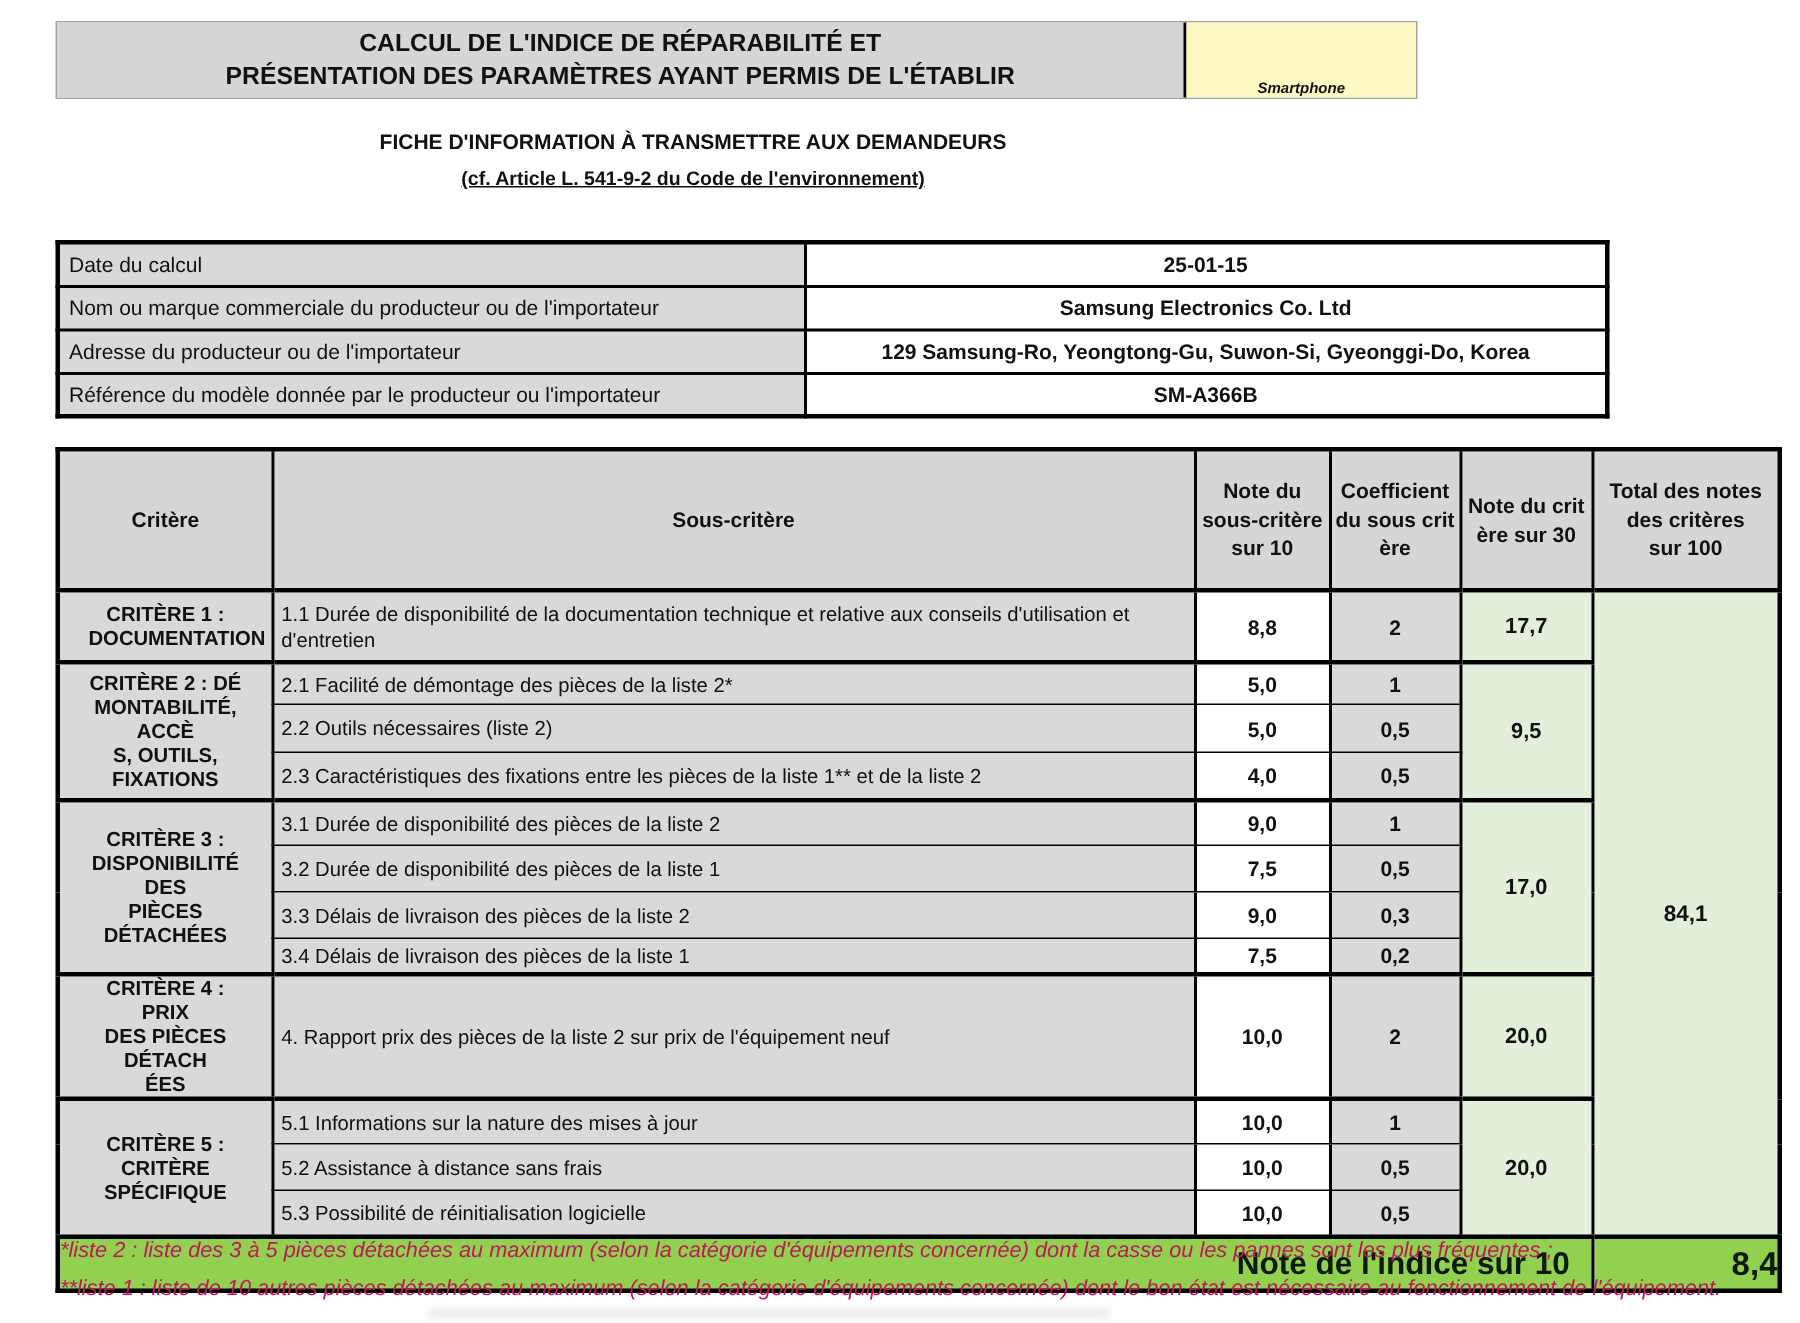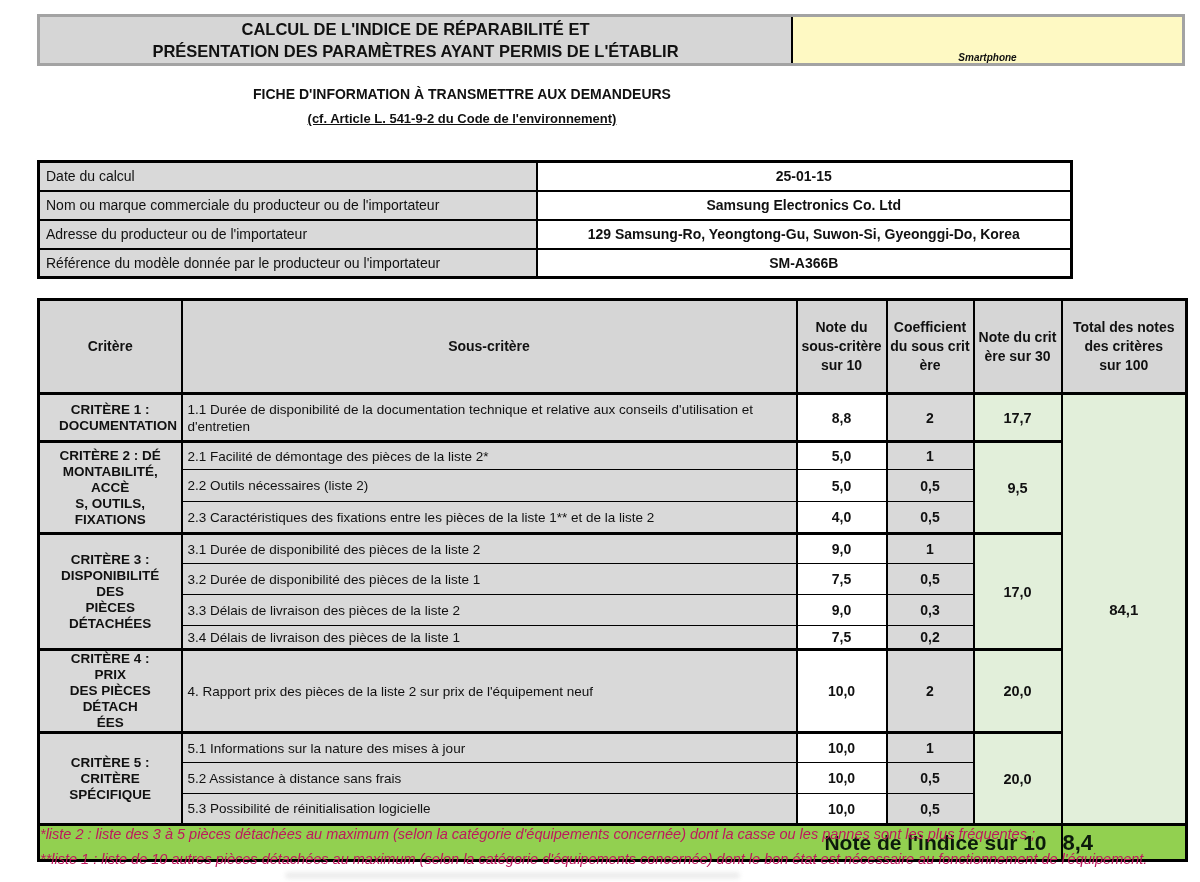--- a/index.html
+++ b/index.html
@@ -6,22 +6,22 @@
   html, body { background: #ffffff; }
   body {
     width: 1200px; height: 882px;
     font-family: "Liberation Sans", "DejaVu Sans", sans-serif;
     color: #111; position: relative; overflow: hidden;
   }
   .page { position: absolute; inset: 0; }
 
   
   .header-band {
-    position: absolute; left: 37px; top: 14px; width: 1148px; height: 52px;
-    border: 3px solid #a3a3a3; display: flex;
+    position: absolute; left: 37px; top: 14px; width: 908px; height: 52px;
+    border: 1px solid #a3a3a3; display: flex;
   }
   .header-title-cell {
     width: 753px; background: #d6d6d6; border-right: 2px solid #000;
     display: flex; flex-direction: column; justify-content: center; align-items: center;
     font-weight: bold; font-size: 16.5px; line-height: 22px; text-align: center;
   }
   .header-product-cell {
     flex: 1; background: #fef9c3; display: flex; justify-content: center; align-items: flex-end;
     font-weight: bold; font-style: italic; font-size: 10px;
   }
@@ -61,21 +61,21 @@
     background: #d9d9d9; font-weight: bold; text-align: center;
     white-space: pre-line; line-height: 16px; font-size: 13.5px; padding: 0 19px;
   }
   td.sub { background: #d9d9d9; text-align: left; padding: 2px 4px 2px 5px; line-height: 17px; }
   td.n10 { background: #ffffff; font-weight: bold; text-align: center; font-size: 14px; }
   td.coef { background: #d9d9d9; font-weight: bold; text-align: center; font-size: 14px; }
   td.n20 { background: #e2efda; font-weight: bold; text-align: center; font-size: 14.5px; margin-left: 13px; }
   td.total { background: #e2efda; font-weight: bold; text-align: center; font-size: 15px; }
   tr.final td { background: #92d050; border-top-width: 3px; height: 36px; }
   td.final-label { text-align: right; font-weight: bold; font-size: 21px; padding-right: 14px; color: #0b1a0b; }
-  td.final-value { text-align: left; font-weight: bold; font-size: 22px; color: #0b1a0b; }
+  td.final-value { text-align: right; font-weight: bold; font-size: 22px; color: #0b1a0b; }
 
   
   .footnotes { position: absolute; left: 40px; top: 826px; width: 1150px; }
   .footnotes .fn { font-style: italic; font-size: 14.5px; color: #be185d; margin-bottom: 9px; }
 
   
   .bottom-smudge {
     position: absolute; left: 285px; top: 872px; width: 455px; height: 7px;
     background: #ededed; border-radius: 4px; filter: blur(2px);
   }

